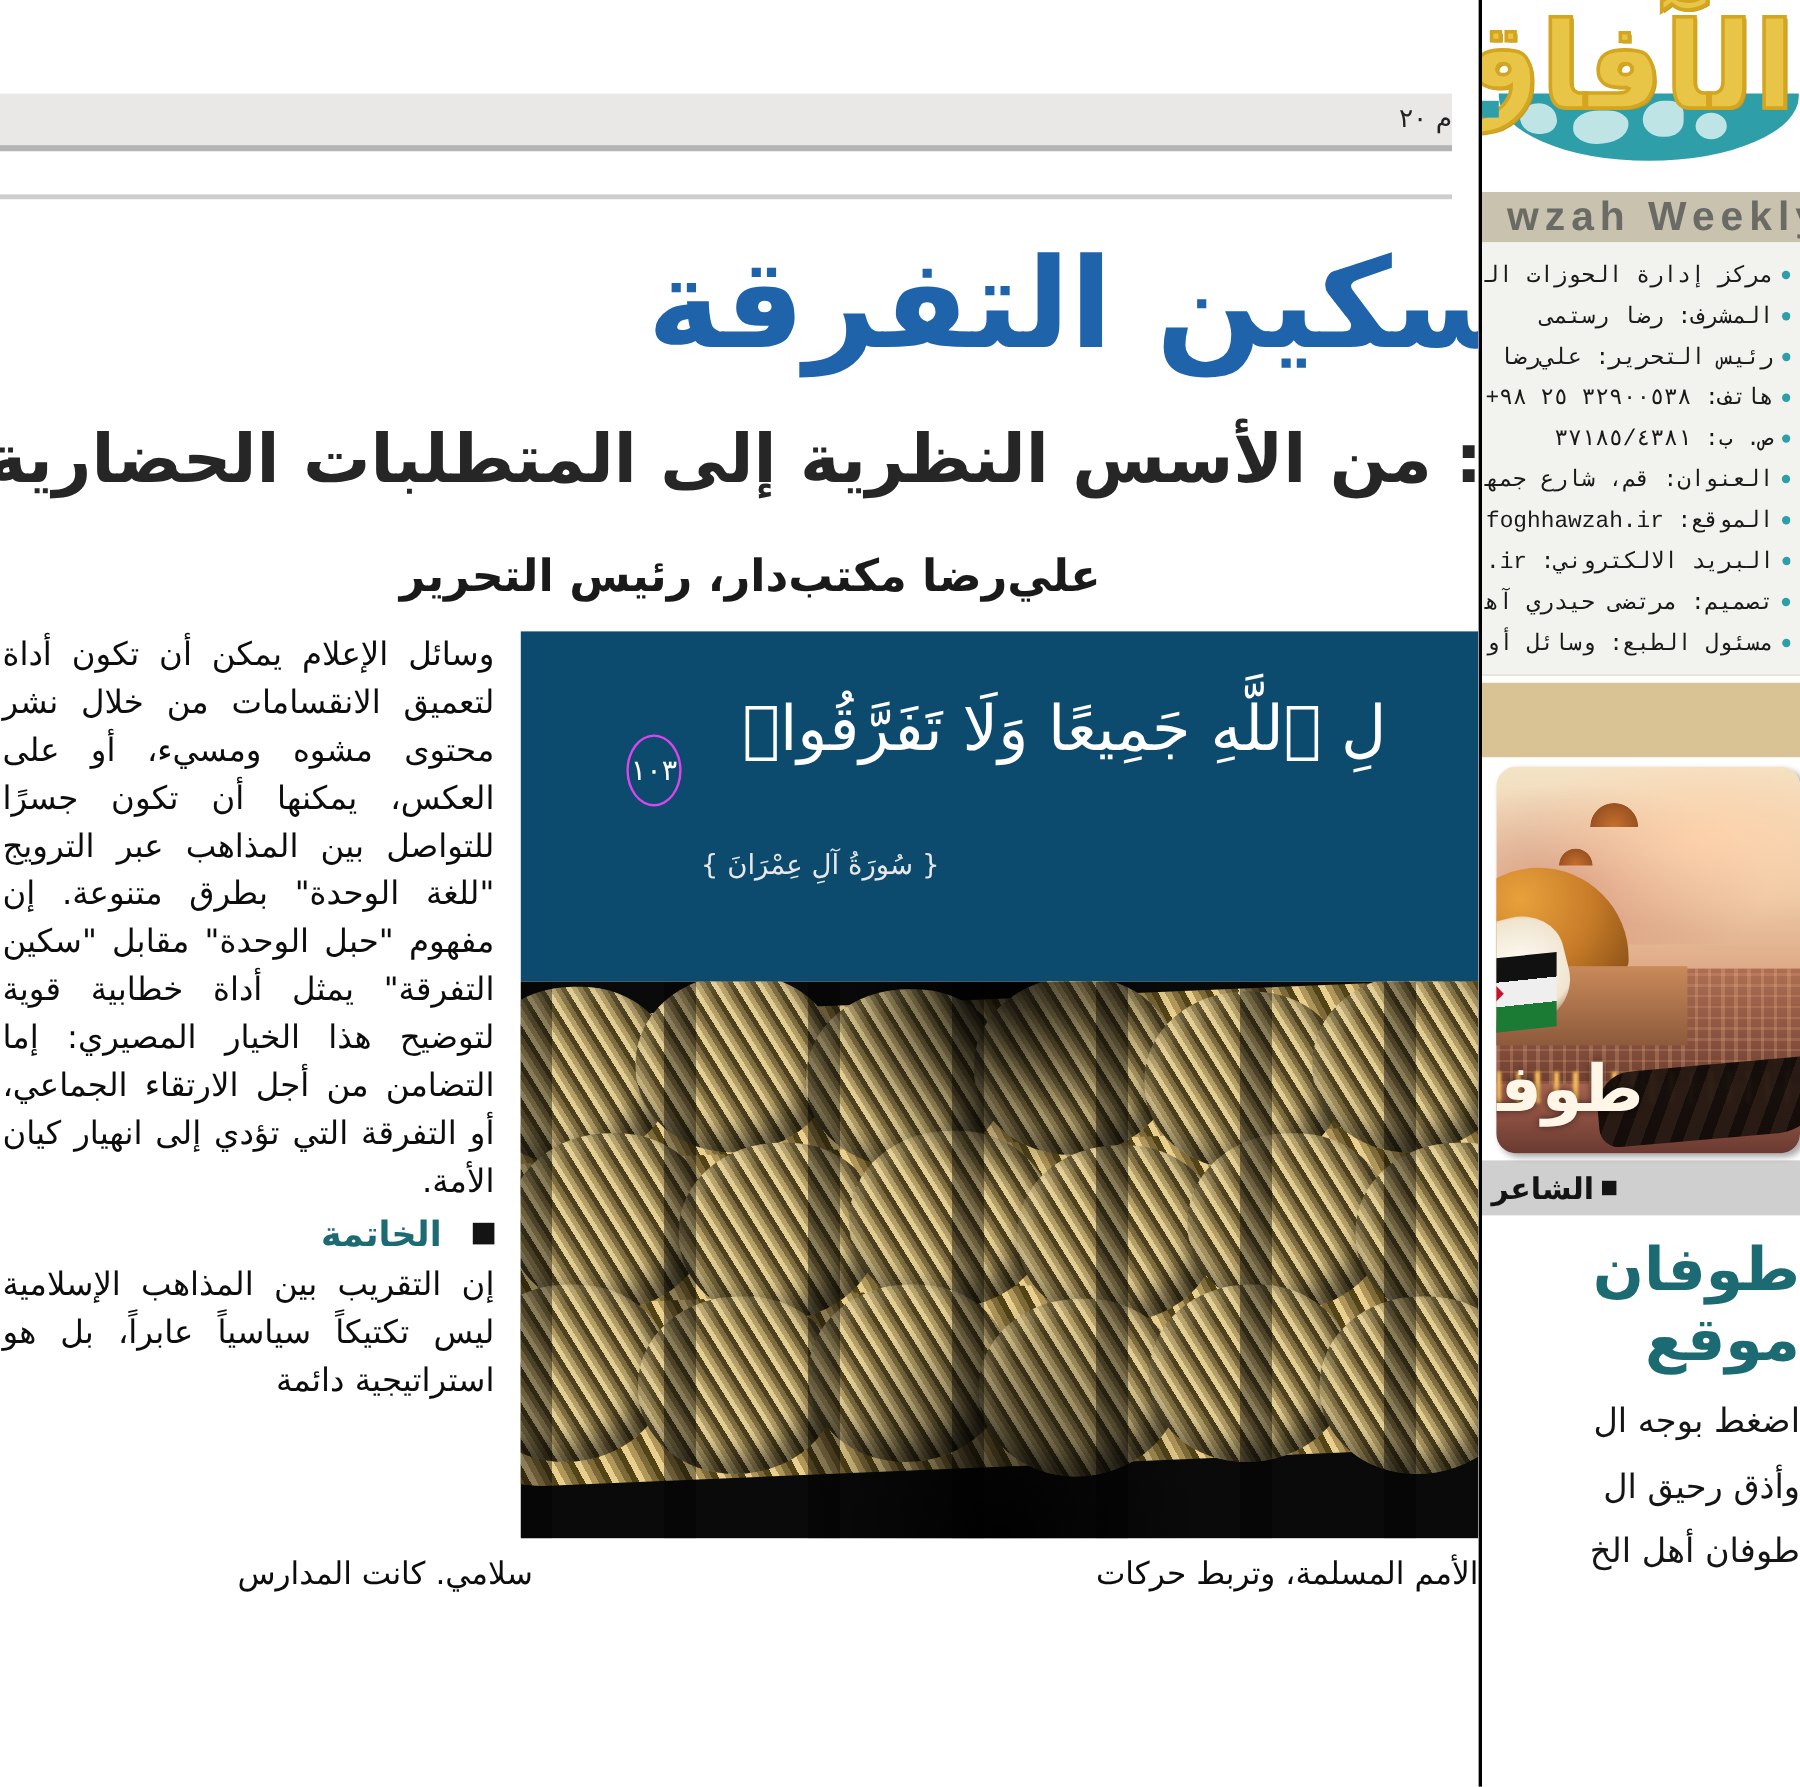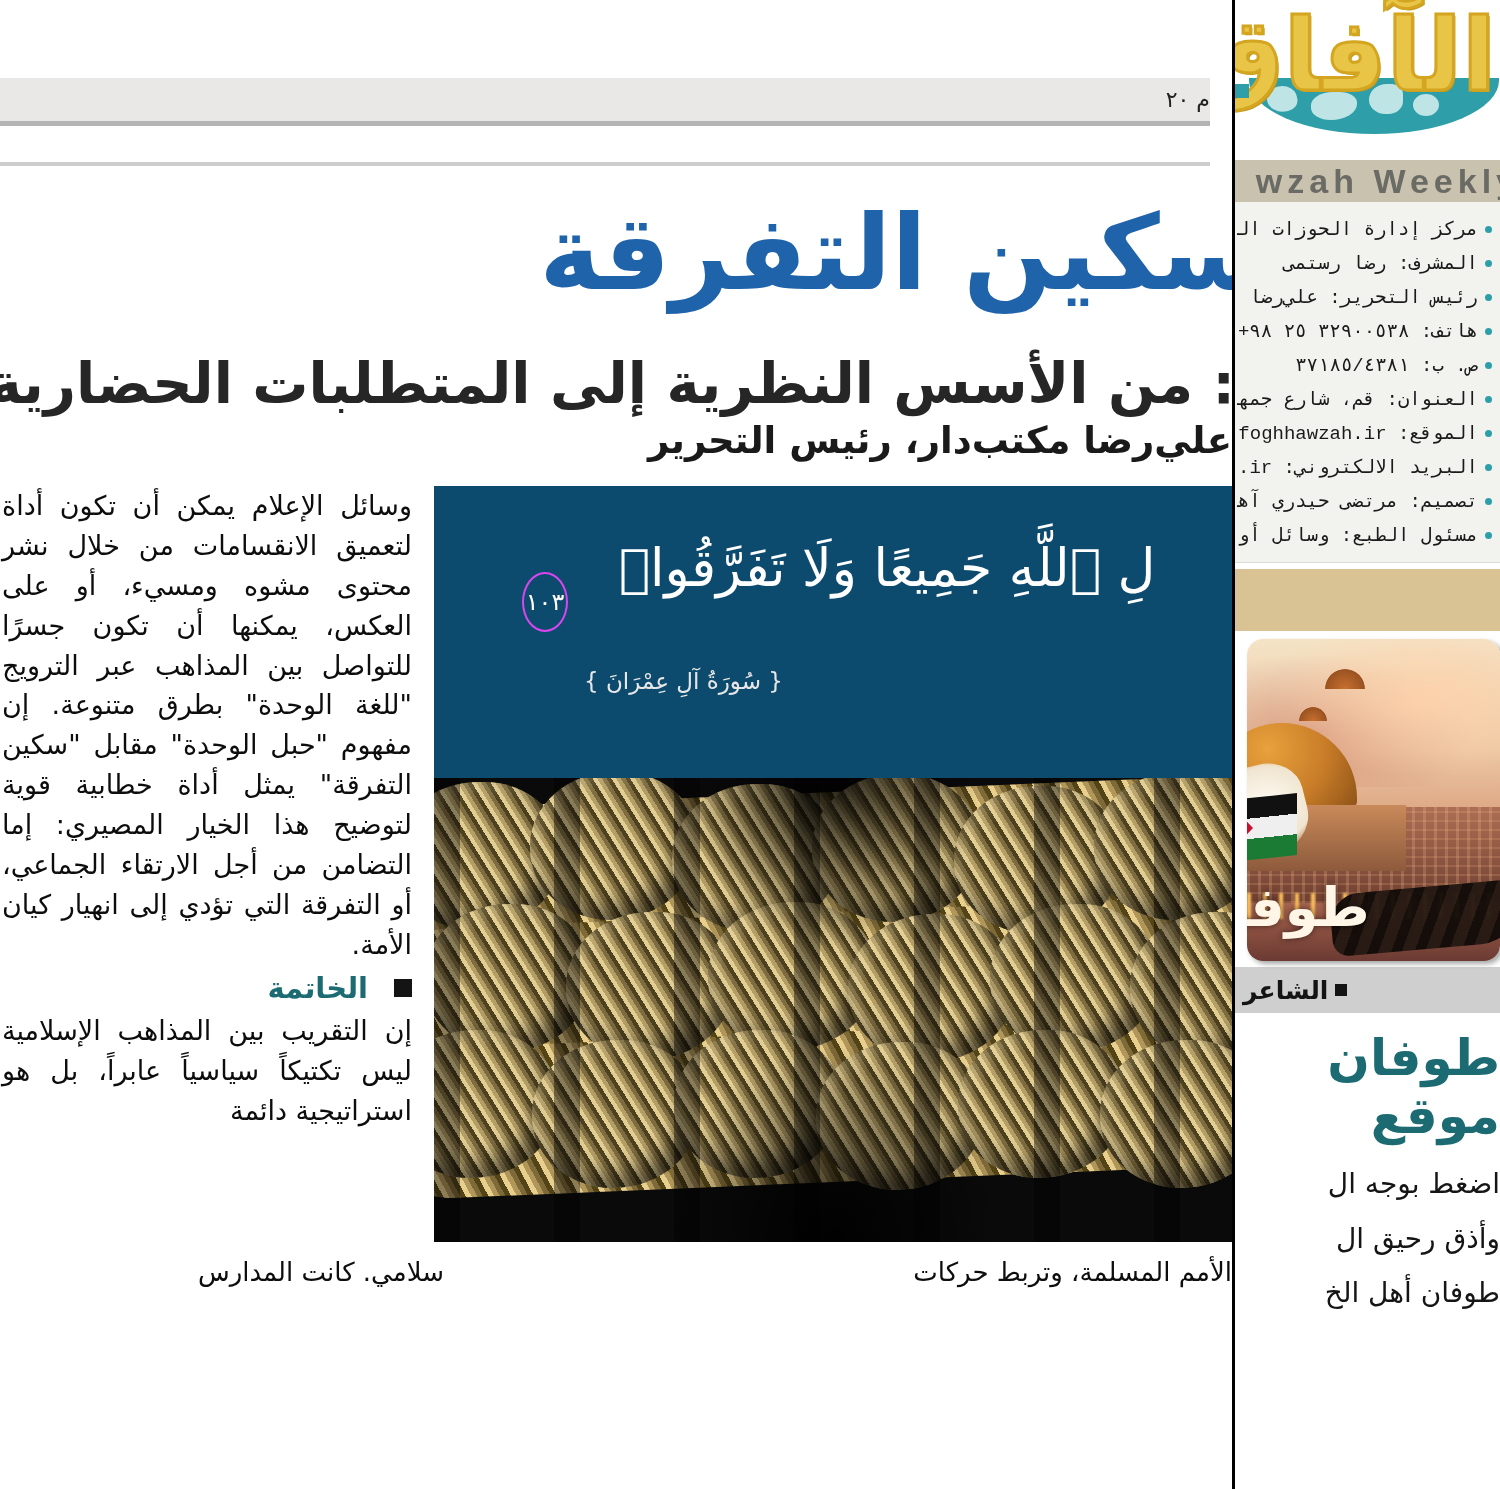--- a/index.html
+++ b/index.html
@@ -359,25 +359,26 @@
     margin-top: 34px;
     font-size: 56px;
     font-weight: 700;
     color: #262626;
     line-height: 1.25;
     text-align: right;
     white-space: nowrap;
     margin-right: -36px;
   }
   .byline {
+    margin-top: 40px;
     padding-left: 18px;
     font-size: 37px;
     font-weight: 700;
     color: #1a1a1a;
-    text-align: right;
+    text-align: center;
     white-space: nowrap;
     direction: rtl;
   }
 
   .content-row {
     display: flex;
     flex-direction: row;
     margin-top: 24px;
     align-items: flex-start;
     gap: 22px;

